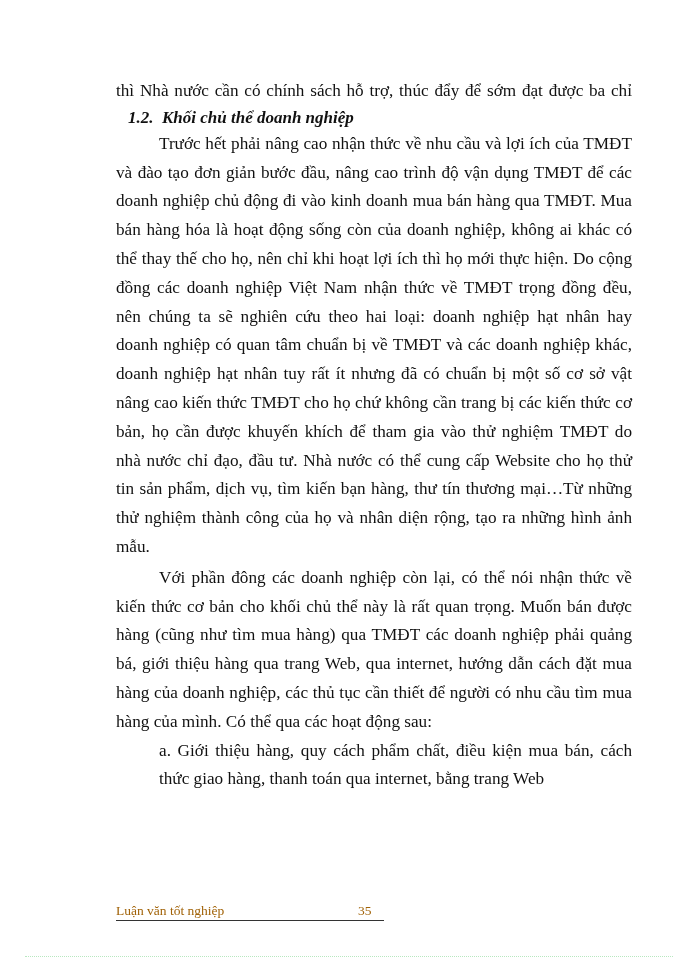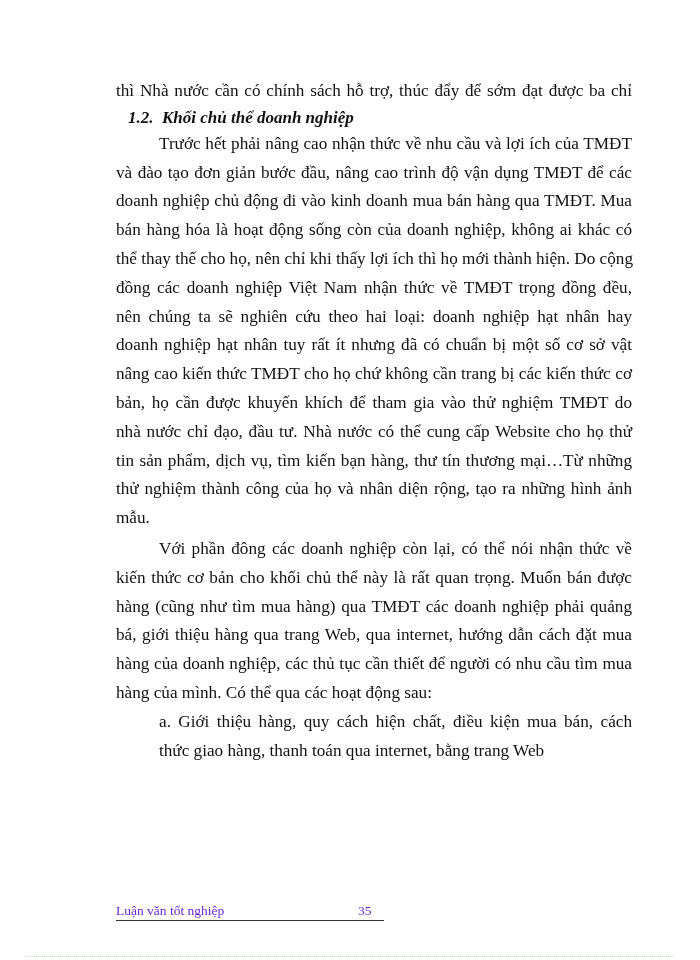--- a/index.html
+++ b/index.html
@@ -56,21 +56,21 @@
   }
   .footer {
     position: absolute;
     left: 116px;
     top: 902px;
     width: 268px;
     height: 18px;
     font-size: 13.5px;
     line-height: 18px;
     border-bottom: 1px solid #333333;
-    color: #6d28d9;
+    color: #a16207;
   }
   .footer .title {
     position: absolute;
     left: 0;
     top: 0;
   }
   .footer .page-number {
     position: absolute;
     left: 242px;
     top: 0;
@@ -95,23 +95,24 @@
 
   <div class="heading">
     <span class="num">1.2.</span><span>Khối chủ thể doanh nghiệp</span>
   </div>
 
   <div>
     <div class="line indent">Trước hết phải nâng cao nhận thức về nhu cầu và lợi ích của TMĐT</div>
     <div class="line">và đào tạo đơn giản bước đầu, nâng cao trình độ vận dụng TMĐT để các</div>
     <div class="line">doanh nghiệp chủ động đi vào kinh doanh mua bán hàng qua TMĐT. Mua</div>
     <div class="line">bán hàng hóa là hoạt động sống còn của doanh nghiệp, không ai khác có</div>
-    <div class="line">thể thay thế cho họ, nên chỉ khi thấy lợi ích thì họ mới thành hiện. Do cộng</div>
+    <div class="line">thể thay thế cho họ, nên chỉ khi hoạt lợi ích thì họ mới thực hiện. Do cộng</div>
     <div class="line">đồng các doanh nghiệp Việt Nam nhận thức về TMĐT trọng đồng đều,</div>
     <div class="line">nên chúng ta sẽ nghiên cứu theo hai loại: doanh nghiệp hạt nhân hay</div>
+    <div class="line">doanh nghiệp có quan tâm chuẩn bị về TMĐT và các doanh nghiệp khác,</div>
     <div class="line">doanh nghiệp hạt nhân tuy rất ít nhưng đã có chuẩn bị một số cơ sở vật</div>
     <div class="line">nâng cao kiến thức TMĐT cho họ chứ không cần trang bị các kiến thức cơ</div>
     <div class="line">bản, họ cần được khuyến khích để tham gia vào thử nghiệm TMĐT do</div>
     <div class="line">nhà nước chỉ đạo, đầu tư. Nhà nước có thể cung cấp Website cho họ thử</div>
     <div class="line">tin sản phẩm, dịch vụ, tìm kiến bạn hàng, thư tín thương mại…Từ những</div>
     <div class="line">thử nghiệm thành công của họ và nhân diện rộng, tạo ra những hình ảnh</div>
     <div class="line last">mẫu.</div>
   </div>
 
   <div class="para-gap"></div>
@@ -119,21 +120,21 @@
   <div>
     <div class="line indent">Với phần đông các doanh nghiệp còn lại, có thể nói nhận thức về</div>
     <div class="line">kiến thức cơ bản cho khối chủ thể này là rất quan trọng. Muốn bán được</div>
     <div class="line">hàng (cũng như tìm mua hàng) qua TMĐT các doanh nghiệp phải quảng</div>
     <div class="line">bá, giới thiệu hàng qua trang Web, qua internet, hướng dẫn cách đặt mua</div>
     <div class="line">hàng của doanh nghiệp, các thủ tục cần thiết để người có nhu cầu tìm mua</div>
     <div class="line last">hàng của mình. Có thể qua các hoạt động sau:</div>
   </div>
 
   <div>
-    <div class="line list-item">a. Giới thiệu hàng, quy cách hiện chất, điều kiện mua bán, cách</div>
+    <div class="line list-item">a. Giới thiệu hàng, quy cách phẩm chất, điều kiện mua bán, cách</div>
     <div class="line list-item last">thức giao hàng, thanh toán qua internet, bằng trang Web</div>
   </div>
 
 </div>
 
 <div class="footer">
   <span class="title">Luận văn tốt nghiệp</span>
   <span class="page-number">35</span>
 </div>
 

